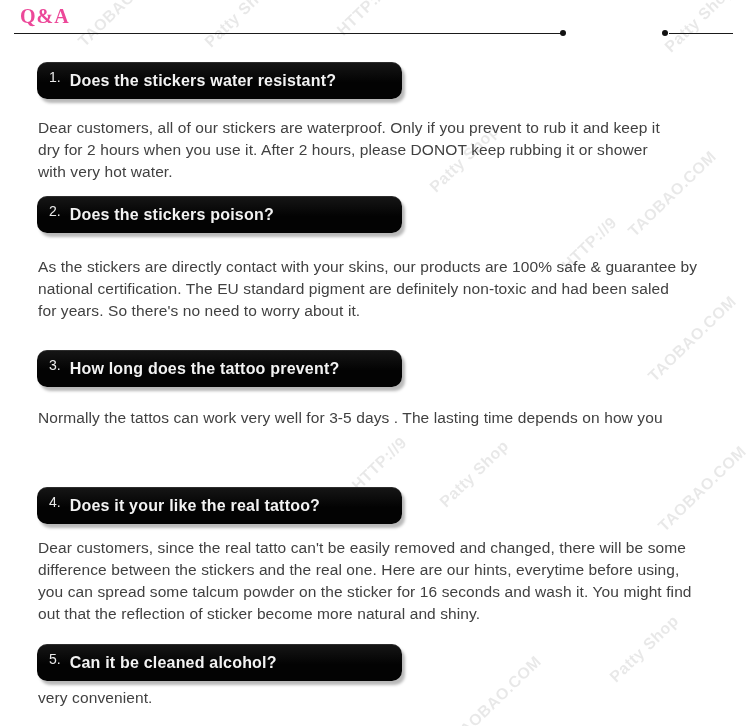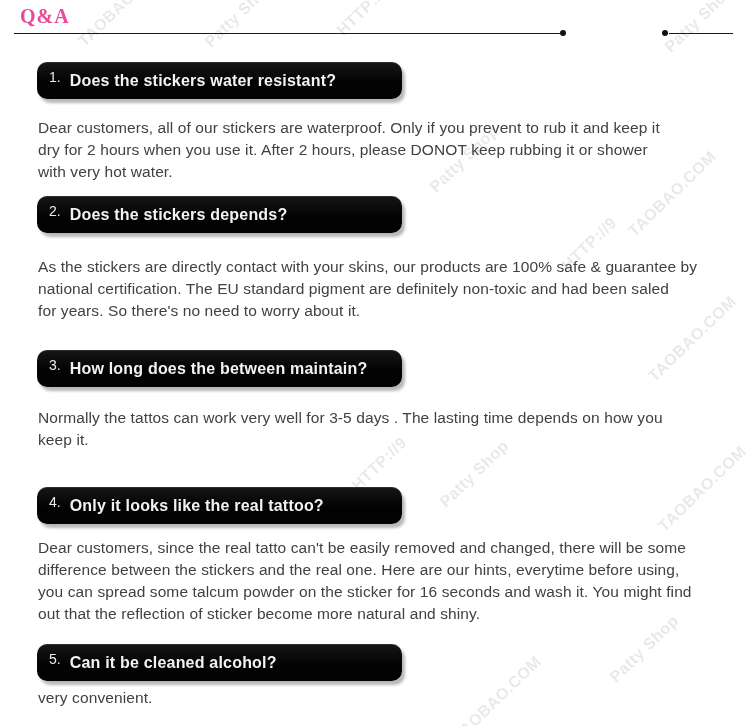--- a/index.html
+++ b/index.html
@@ -96,40 +96,39 @@
     <span class="qtext">Does the stickers water resistant?</span>
   </div>
   <div class="answer a1">
     <div class="line">Dear customers, all of our stickers are waterproof. Only if you prevent to rub it and keep it</div>
     <div class="line">dry for 2 hours when you use it. After 2 hours, please DONOT keep rubbing it or shower</div>
     <div class="line">with very hot water.</div>
   </div>
 
   <div class="qbar q2">
     <span class="qnum">2.</span>
-    <span class="qtext">Does the stickers depends?</span>
+    <span class="qtext">Does the stickers poison?</span>
   </div>
   <div class="answer a2">
     <div class="line">As the stickers are directly contact with your skins, our products are 100% safe &amp; guarantee by</div>
     <div class="line">national certification. The EU standard pigment are definitely non-toxic and had been saled</div>
     <div class="line">for years. So there's no need to worry about it.</div>
   </div>
 
   <div class="qbar q3">
     <span class="qnum">3.</span>
-    <span class="qtext">How long does the between maintain?</span>
+    <span class="qtext">How long does the tattoo prevent?</span>
   </div>
   <div class="answer a3">
     <div class="line">Normally the tattos can work very well for 3-5 days . The lasting time depends on how you</div>
-    <div class="line">keep it.</div>
   </div>
 
   <div class="qbar q4">
     <span class="qnum">4.</span>
-    <span class="qtext">Only it looks like the real tattoo?</span>
+    <span class="qtext">Does it your like the real tattoo?</span>
   </div>
   <div class="answer a4">
     <div class="line">Dear customers, since the real tatto can't be easily removed and changed, there will be some</div>
     <div class="line">difference between the stickers and the real one. Here are our hints, everytime before using,</div>
     <div class="line">you can spread some talcum powder on the sticker for 16 seconds and wash it. You might find</div>
     <div class="line">out that the reflection of sticker become more natural and shiny.</div>
   </div>
 
   <div class="qbar q5">
     <span class="qnum">5.</span>

